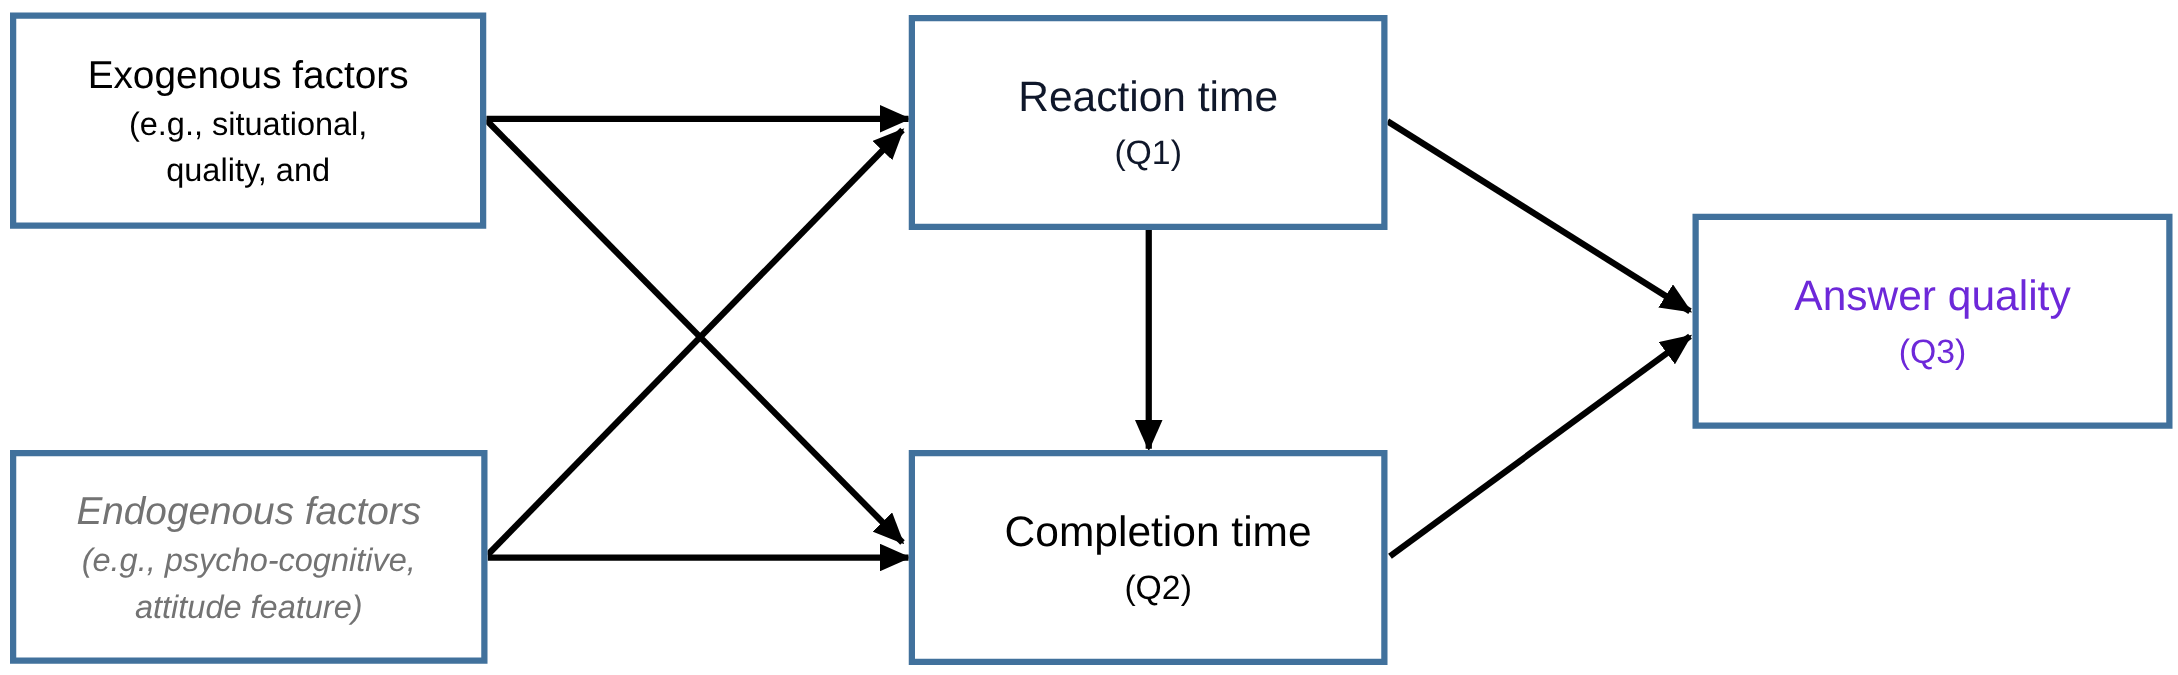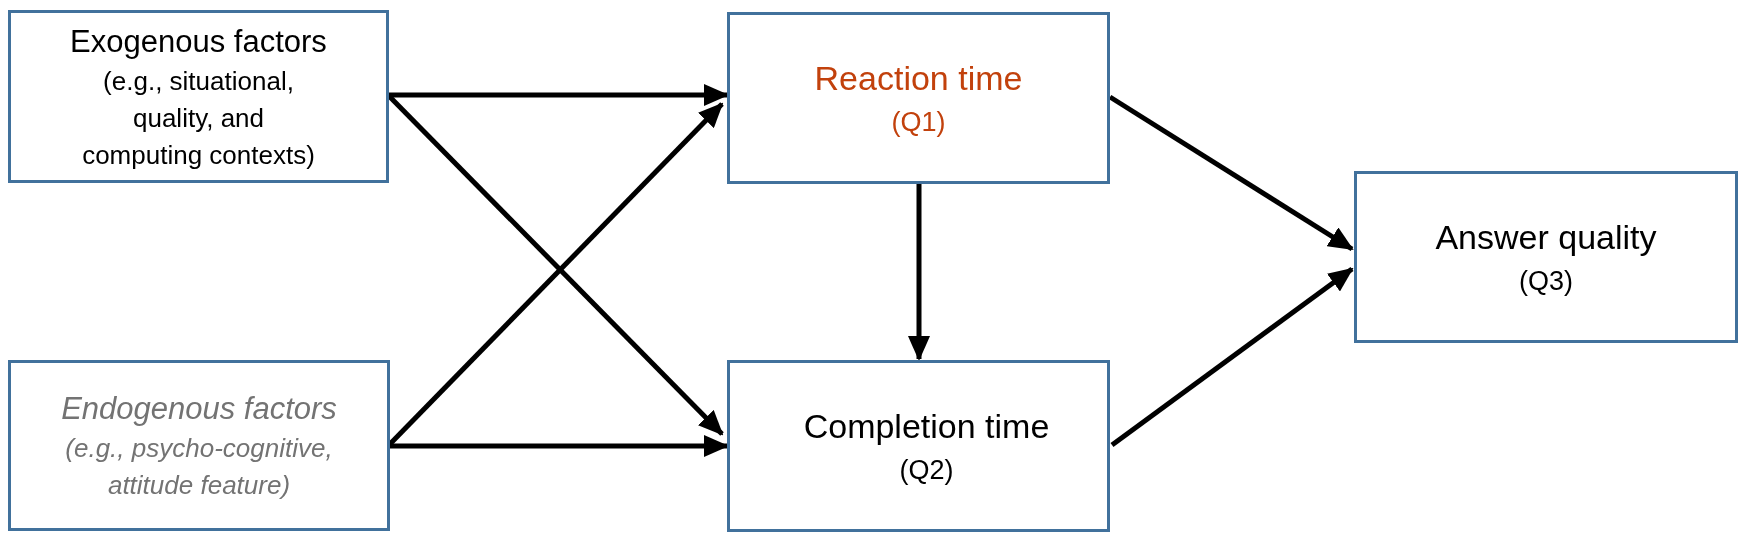--- a/index.html
+++ b/index.html
@@ -19,21 +19,21 @@
     position: absolute;
     left: 0;
     top: 0;
     width: 1742px;
     height: 540px;
     pointer-events: none;
   }
   .box {
     position: absolute;
     box-sizing: border-box;
-    border: 3px solid #14532d;
+    border: 5px solid #14532d;
     background: #ffffff;
     display: flex;
     flex-direction: column;
     align-items: center;
     justify-content: center;
     text-align: center;
     color: #000000;
   }
   .title-sm {
     font-size: 31px;
@@ -80,37 +80,36 @@
       <line x1="390" y1="446" x2="727" y2="446" stroke="#000000" stroke-width="5" marker-end="url(#arrowhead)"></line>
       <line x1="919" y1="184" x2="919" y2="359" stroke="#000000" stroke-width="5" marker-end="url(#arrowhead)"></line>
       <line x1="1110" y1="97" x2="1352" y2="249" stroke="#000000" stroke-width="5" marker-end="url(#arrowhead)"></line>
       <line x1="1112" y1="445" x2="1352" y2="269" stroke="#000000" stroke-width="5" marker-end="url(#arrowhead)"></line>
     </svg>
 
   <div class="box" id="node-exogenous" style="border-color: rgb(65, 113, 156); color: rgb(0, 0, 0);">
     <div class="title-sm">Exogenous factors</div>
     <div class="sub-sm">(e.g., situational,</div>
     <div class="sub-sm">quality, and</div>
-    <div class="sub-sm">computing contexts)</div>
   </div>
 
   <div class="box" id="node-endogenous" style="border-color: rgb(65, 113, 156); color: #737373; font-style: italic;">
     <div class="title-sm">Endogenous factors</div>
     <div class="sub-sm">(e.g., psycho-cognitive,</div>
     <div class="sub-sm">attitude feature)</div>
   </div>
 
-  <div class="box" id="node-reaction" style="border-color: rgb(65, 113, 156); color: #c2410c;">
+  <div class="box" id="node-reaction" style="border-color: rgb(65, 113, 156); color: #0f172a;">
     <div class="title-lg">Reaction time</div>
     <div class="sub-lg">(Q1)</div>
   </div>
 
   <div class="box" id="node-completion" style="border-color: rgb(65, 113, 156); color: rgb(0, 0, 0);">
     <div class="title-lg">Completion time</div>
     <div class="sub-lg">(Q2)</div>
   </div>
 
-  <div class="box" id="node-answer" style="border-color: rgb(65, 113, 156); color: #000000;">
+  <div class="box" id="node-answer" style="border-color: rgb(65, 113, 156); color: #6d28d9;">
     <div class="title-lg">Answer quality</div>
     <div class="sub-lg">(Q3)</div>
   </div>
 
 </div>
 
 </body></html>

